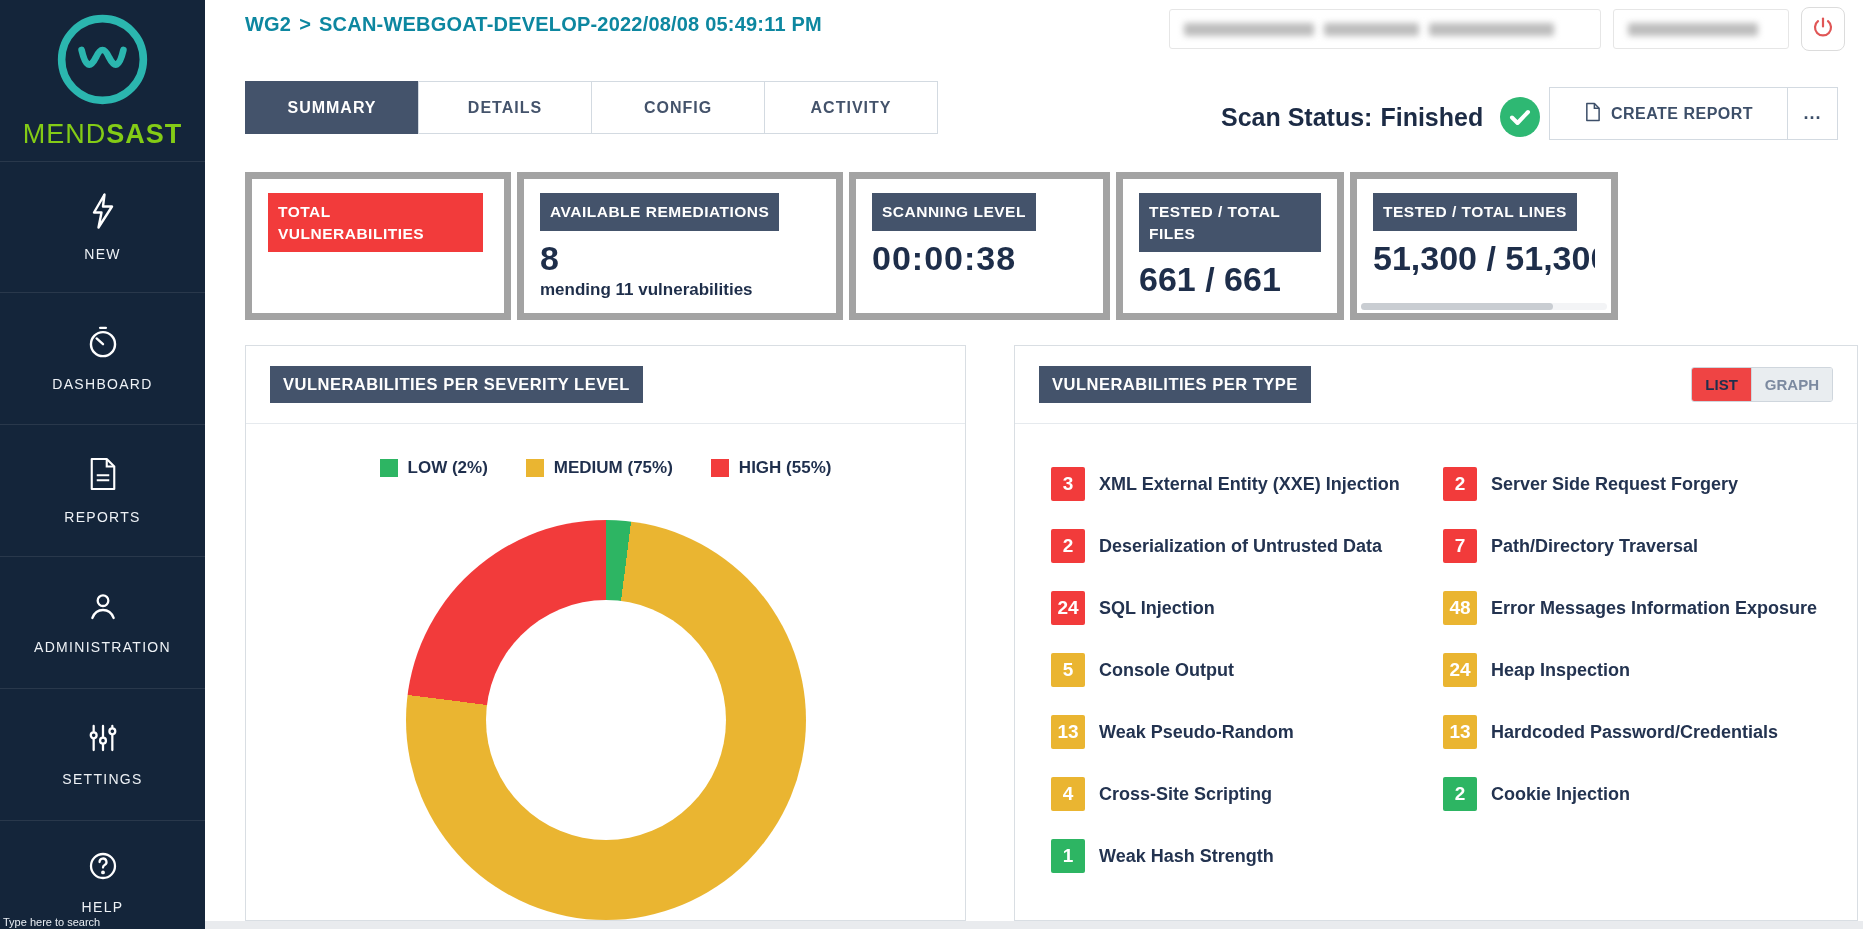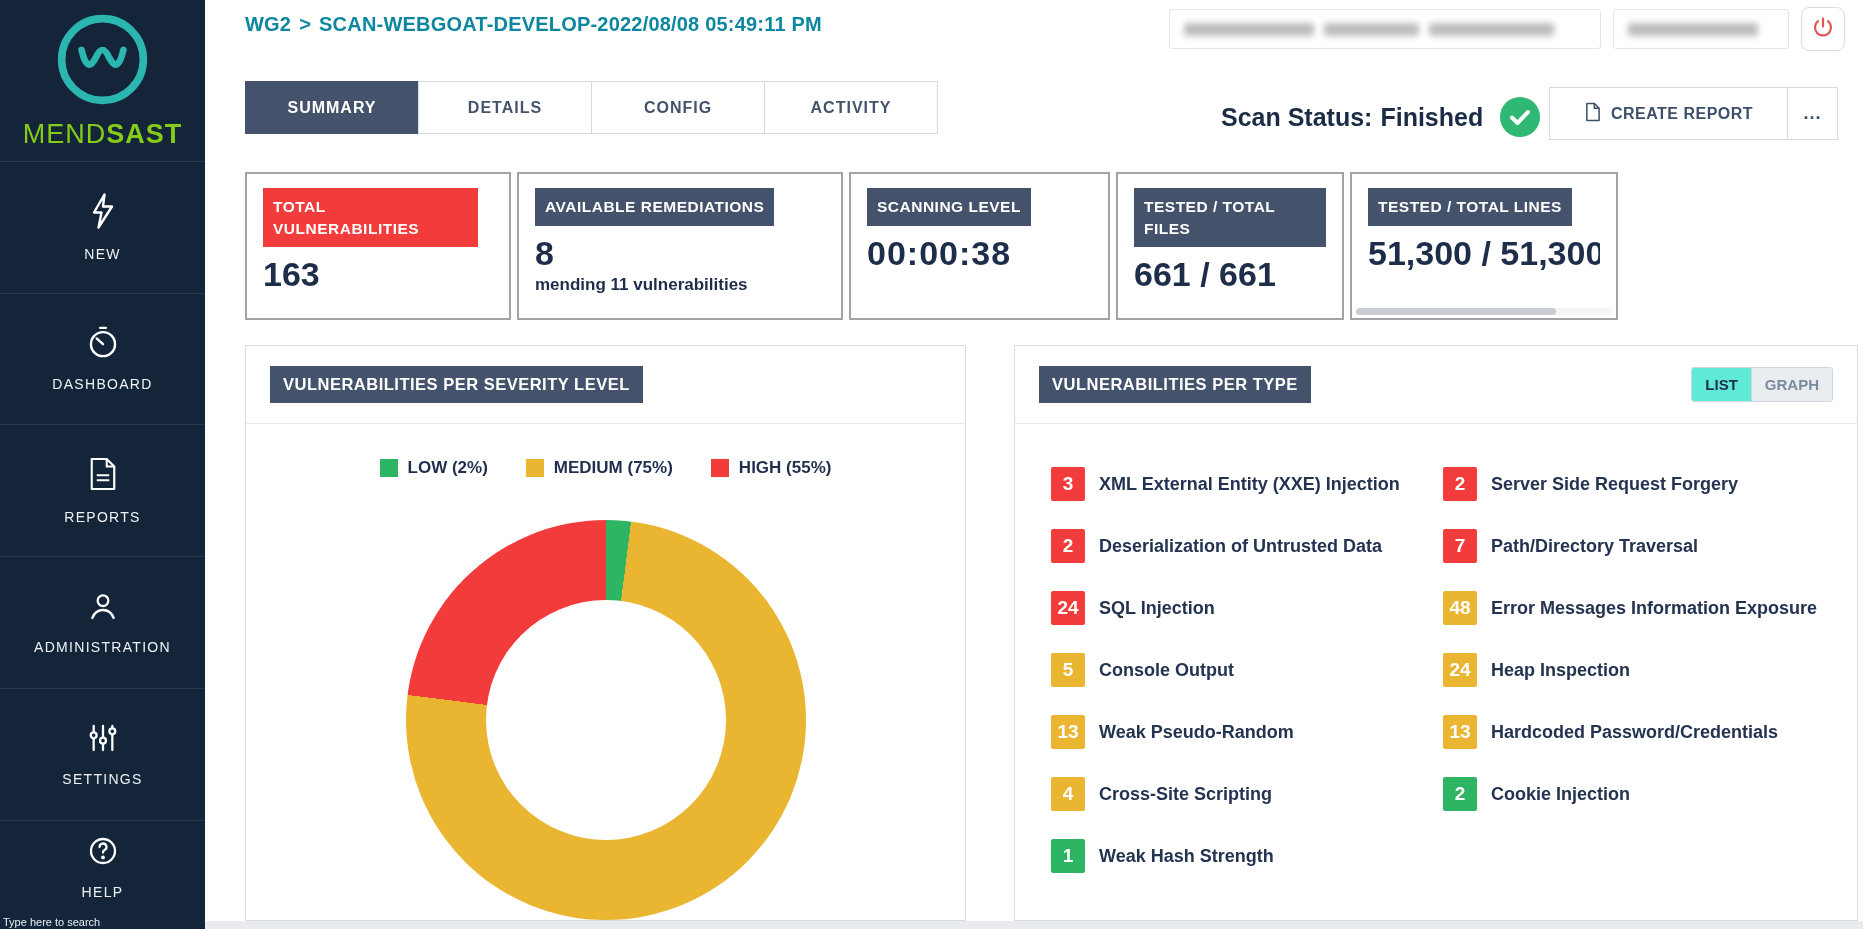--- a/index.html
+++ b/index.html
@@ -11,21 +11,21 @@
     background:#14253a; color:#fff; display:flex; flex-direction:column; }
   .brand-area { height:162px; display:flex; flex-direction:column; align-items:center;
     padding-top:12px; gap:8px; cursor:pointer; }
   .brand-name { font-size:27px; letter-spacing:1px; color:#84cc16; }
   .brand-name .light { font-weight:400; }
   .brand-name .bold { font-weight:700; }
   .nav-item { height:133px; border-top:1px solid rgba(255,255,255,.09);
     display:flex; flex-direction:column; align-items:center; justify-content:center;
     gap:13px; cursor:pointer; }
   .nav-label { font-size:14px; letter-spacing:1.3px; font-weight:500; color:#eef2f6; }
-  .nav-item.cut { height:110px; justify-content:flex-start; padding-top:14px; }
+  .nav-item.cut { height:110px; justify-content:flex-start; padding-top:29px; }
   .taskbar-tooltip { position:absolute; left:3px; bottom:1px; font-size:11px;
     color:#e9eef3; z-index:5; white-space:nowrap; }
 
   
   .main { position:absolute; left:205px; top:0; right:0; bottom:0; background:#fff; }
   .bottom-strip { position:absolute; left:0; right:0; bottom:0; height:8px; background:#e9ebee; }
 
   .breadcrumb { position:absolute; top:13px; left:40px; font-size:20px; font-weight:600;
     color:#0d87a0; letter-spacing:.2px; }
   .breadcrumb span { cursor:pointer; }
@@ -54,21 +54,21 @@
     background:#fff; border:1px solid #d3dae1; display:flex; align-items:center;
     justify-content:center; gap:10px; font-size:16px; font-weight:700; letter-spacing:.5px;
     color:#3d4f69; cursor:pointer; }
   .more-btn { position:absolute; top:87px; left:1582px; width:51px; height:53px;
     background:#fff; border:1px solid #d3dae1; display:flex; align-items:center;
     justify-content:center; font-size:18px; font-weight:700; letter-spacing:1px;
     color:#3d4f69; cursor:pointer; }
 
   
   .cards { position:absolute; top:172px; left:40px; display:flex; gap:6px; }
-  .card { background:#fff; border:2px solid #a3a3a3; height:148px; padding:14px 16px;
+  .card { background:#fff; border:7px solid #a3a3a3; height:148px; padding:14px 16px;
     position:relative; overflow:hidden; }
   .card.c1{width:266px}.card.c2{width:326px}.card.c3{width:261px}.card.c4{width:228px}.card.c5{width:268px}
   .badge { display:inline-block; color:#fff; font-size:15.5px; font-weight:700;
     letter-spacing:.5px; line-height:1.4; padding:8px 10px; }
   .badge.red { background:#f23b3b; }
   .badge.navy { background:#44536b; }
   .card.c1 .badge, .card.c4 .badge { max-width:215px; }
   .card-value { margin-top:8px; font-size:34px; font-weight:700; color:#1e2e4a;
     white-space:nowrap; overflow:hidden; }
   .card-sub { margin-top:2px; font-size:17px; font-weight:700; color:#1e2e4a; }
@@ -81,21 +81,21 @@
     height:576px; overflow:hidden; }
   .panel.left { left:40px; width:721px; }
   .panel.right { left:809px; width:844px; }
   .panel-header { padding:20px 24px; border-bottom:1px solid #e6eaee;
     display:flex; justify-content:space-between; align-items:center; }
   .panel-title { background:#44536b; color:#fff; padding:9px 13px; font-size:16.5px;
     font-weight:700; letter-spacing:.5px; }
 
   .view-toggle { display:flex; border:1px solid #cfd6dd; border-radius:3px; overflow:hidden; }
   .view { padding:8px 13px; font-size:15px; font-weight:700; cursor:pointer; }
-  .view.active { background:#5eead4; color:#1f2f4d; }
+  .view.active { background:#ef4444; color:#1f2f4d; }
   .view:not(.active) { background:#e9edf0; color:#7c8aa0; border-left:1px solid #cfd6dd; }
 
   .legend { margin-top:34px; display:flex; justify-content:center; gap:38px; }
   .legend-item { display:flex; align-items:center; gap:10px; font-size:17px;
     font-weight:700; color:#1f2f4d; }
   .swatch { width:18px; height:18px; }
   .high   { background:#f23b3b; }
   .medium { background:#eab531; }
   .low    { background:#2db563; }
 
@@ -244,21 +244,20 @@
           <path d="M11 1v5h5"></path>
         </svg>
     </span>
     <span>CREATE REPORT</span>
   </div>
   <div class="more-btn">...</div>
 
   <div class="cards">
     <div class="card c1">
       <span class="badge red">TOTAL VULNERABILITIES</span>
-      <div class="card-value">163</div>
     </div>
     <div class="card c2">
       <span class="badge navy">AVAILABLE REMEDIATIONS</span>
       <div class="card-value">8</div>
       <div class="card-sub">mending 11 vulnerabilities</div>
     </div>
     <div class="card c3">
       <span class="badge navy">SCANNING LEVEL</span>
       <div class="card-value" style="letter-spacing:1px;">00:00:38</div>
     </div>

